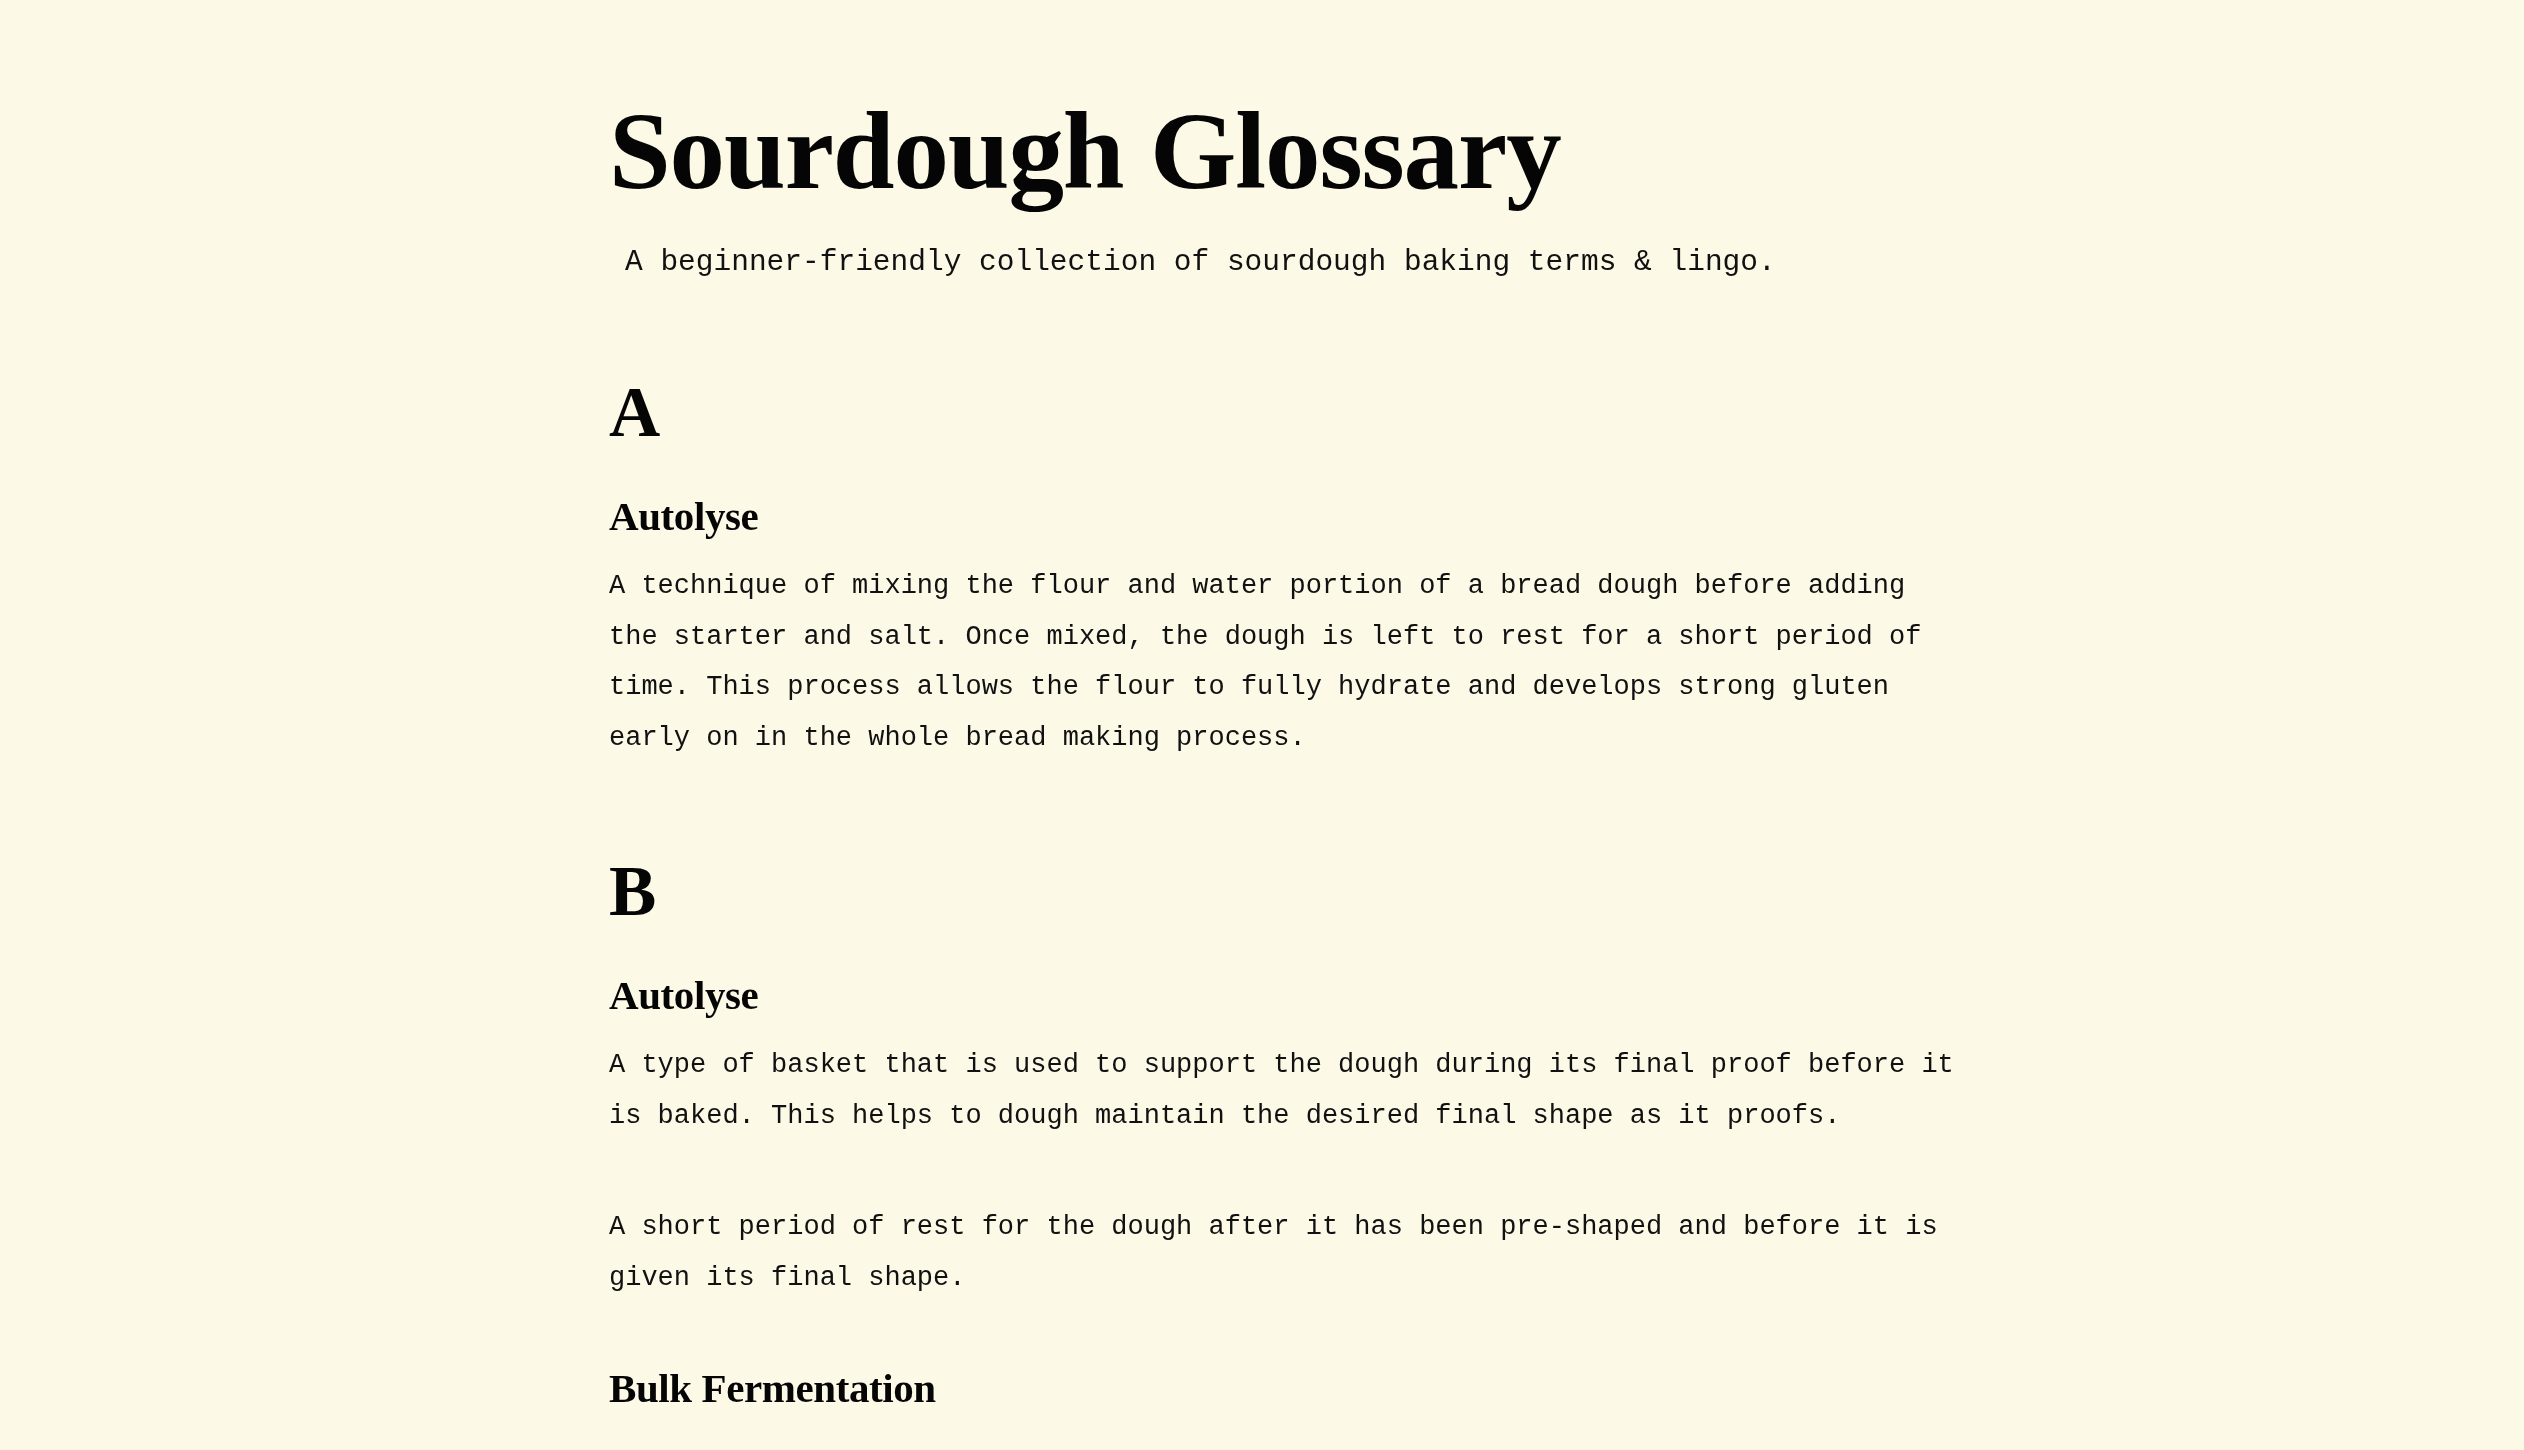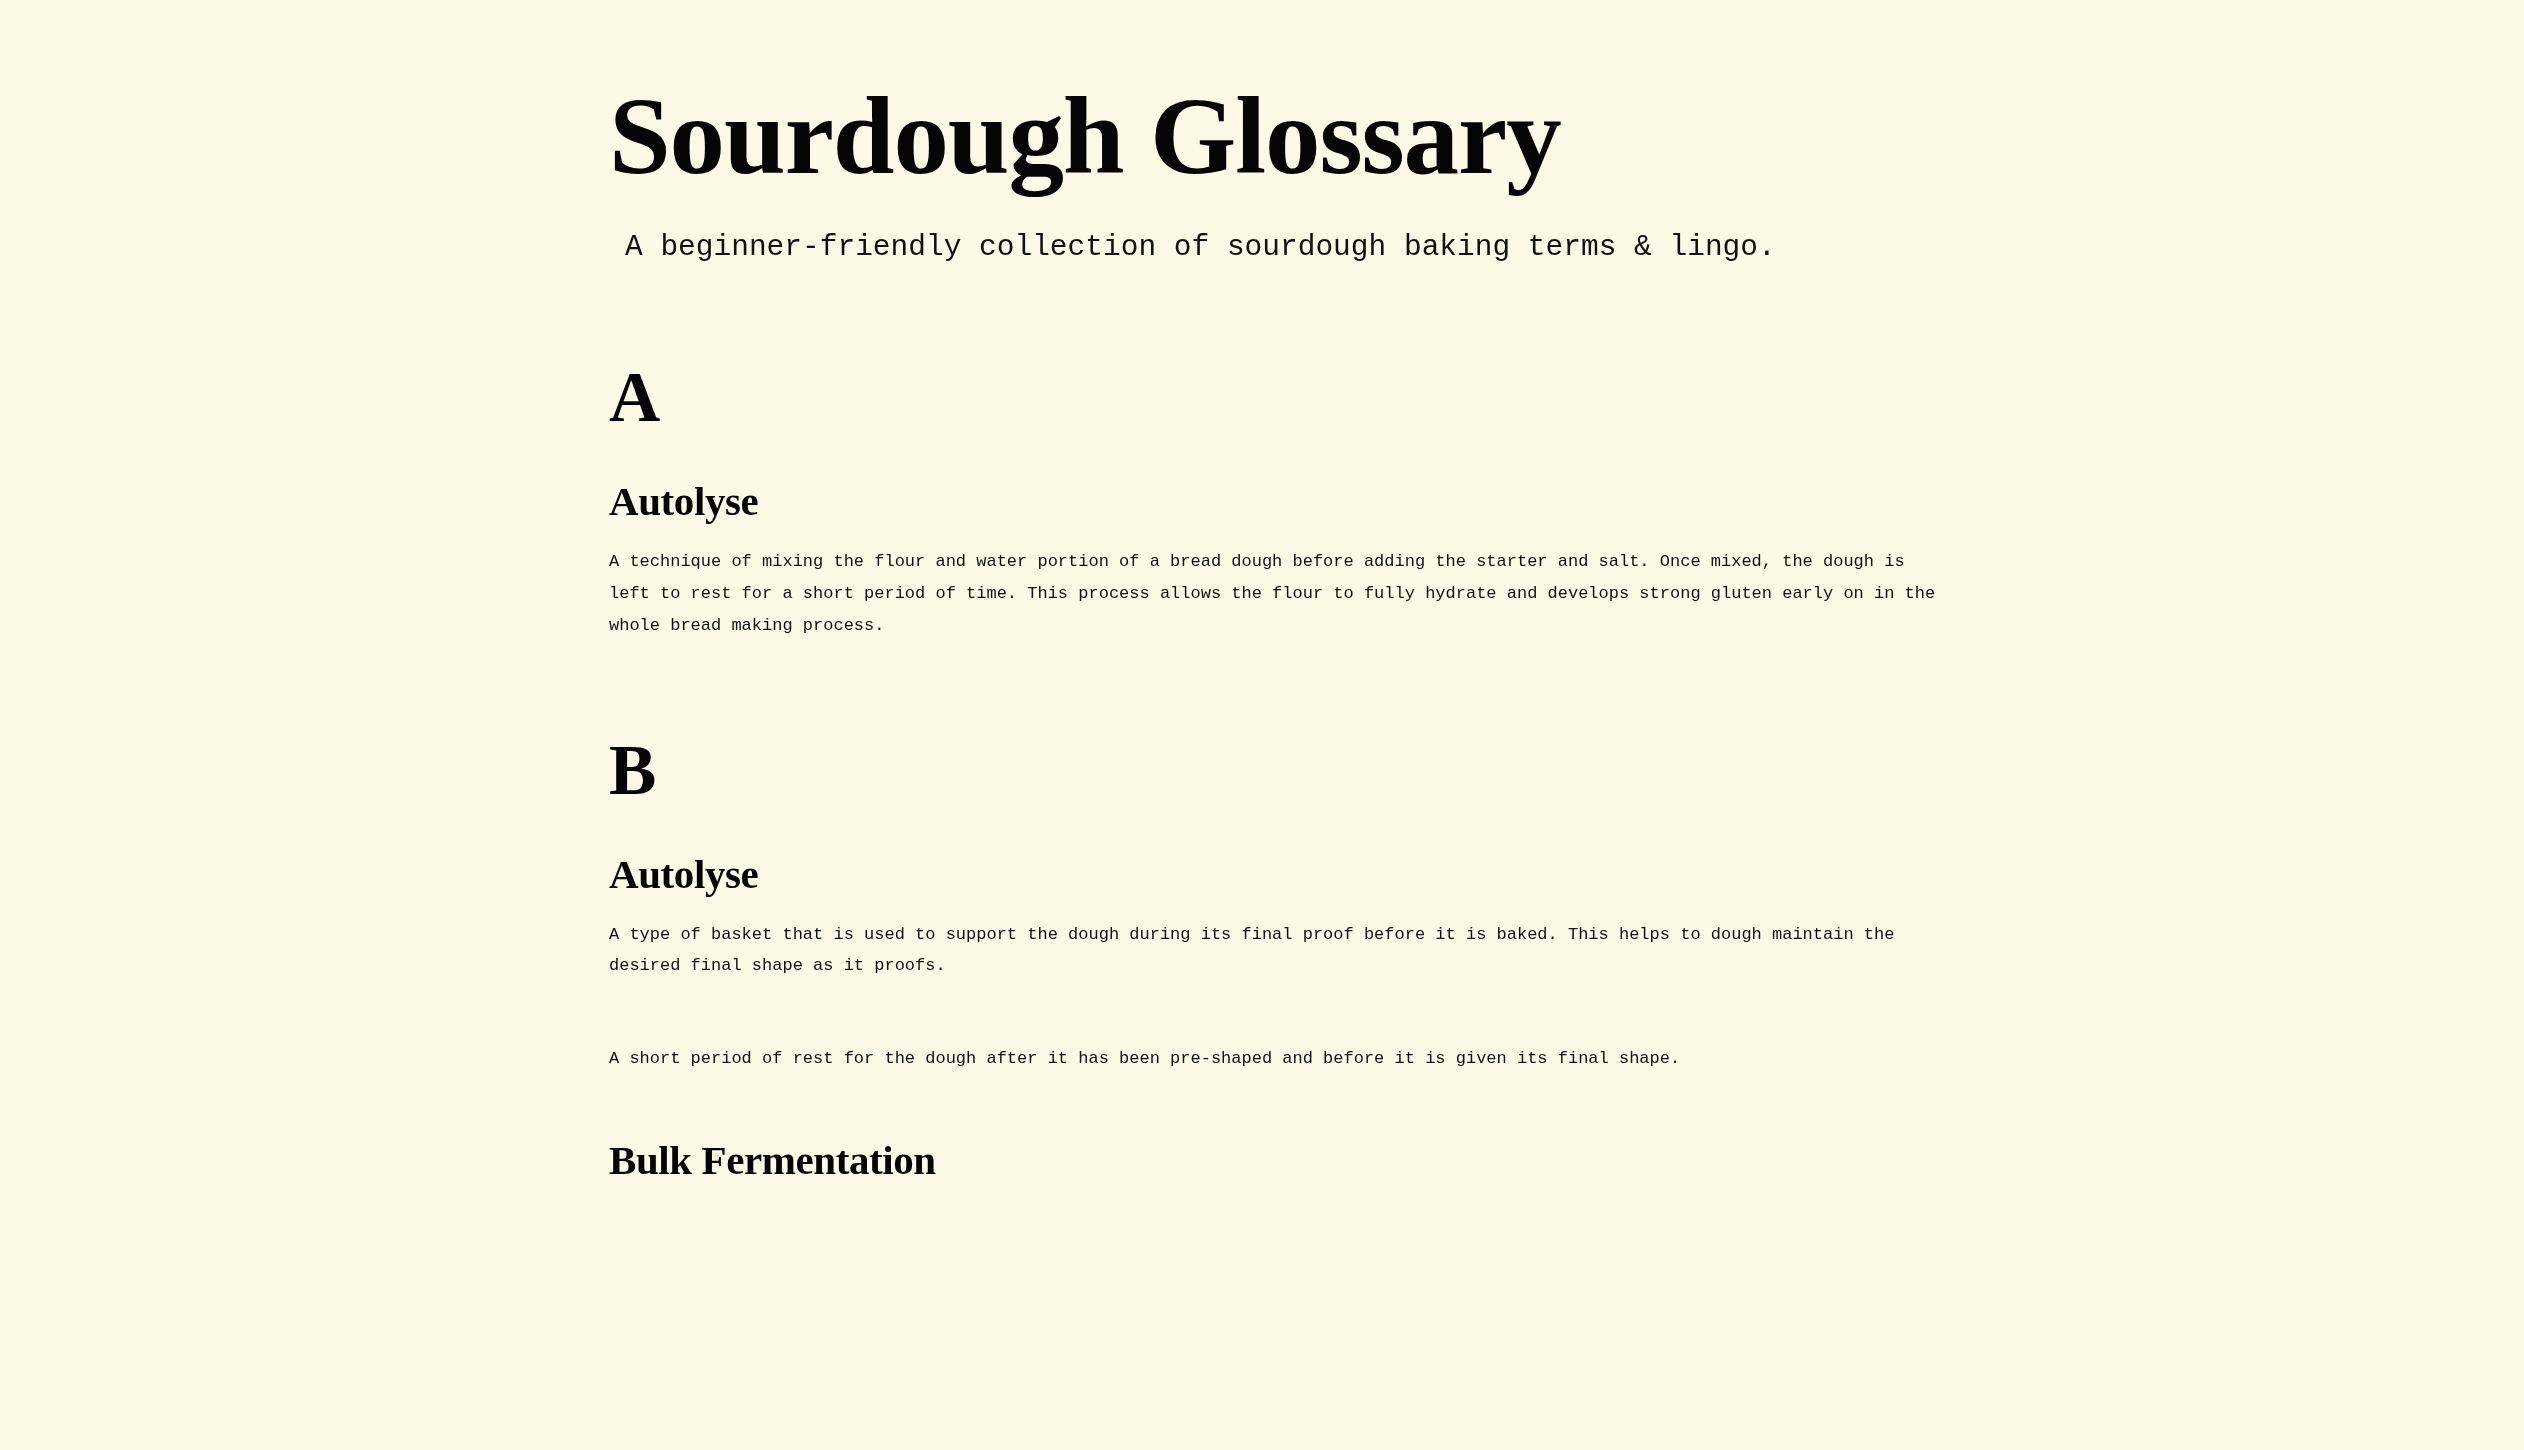--- a/index.html
+++ b/index.html
@@ -19,21 +19,21 @@
     margin-left: 609px;
     padding-top: 80px;
   }
   h1.page-title {
     font-family: "Liberation Serif", "DejaVu Serif", serif;
     font-weight: 700;
     font-size: 111px;
     line-height: 1.0;
     letter-spacing: -0.01em;
     color: #050505;
-    margin: 0 0 34px 0;
+    margin: 15px 0 34px 0;
   }
   p.subtitle {
     font-family: "Liberation Mono", "DejaVu Sans Mono", monospace;
     font-size: 29.5px;
     line-height: 1.5;
     margin: 16px;
     color: #111111;
   }
   h2.letter {
     font-family: "Liberation Serif", "DejaVu Serif", serif;
@@ -48,21 +48,21 @@
     font-family: "Liberation Serif", "DejaVu Serif", serif;
     font-weight: 700;
     font-size: 41px;
     line-height: 1.2;
     letter-spacing: -0.01em;
     color: #050505;
     margin: 37px 0 0 0;
   }
   p.term-def {
     font-family: "Liberation Mono", "DejaVu Sans Mono", monospace;
-    font-size: 17px;
+    font-size: 27px;
     line-height: 1.87;
     margin: 19.6px 0 61px 0;
     color: #111111;
   }
   p.term-def:empty { display: none; }
 </style>
 </head>
 <body>
 
 <div class="page">

